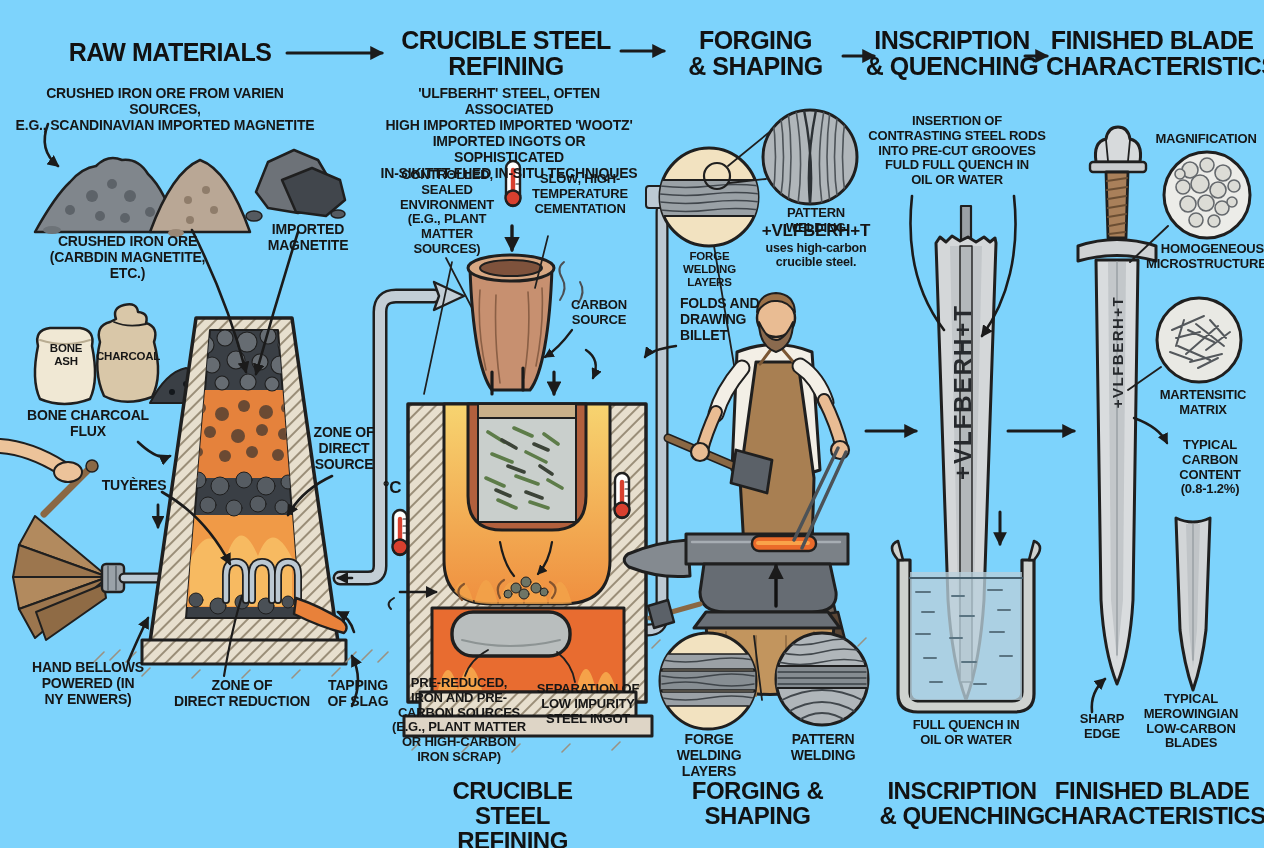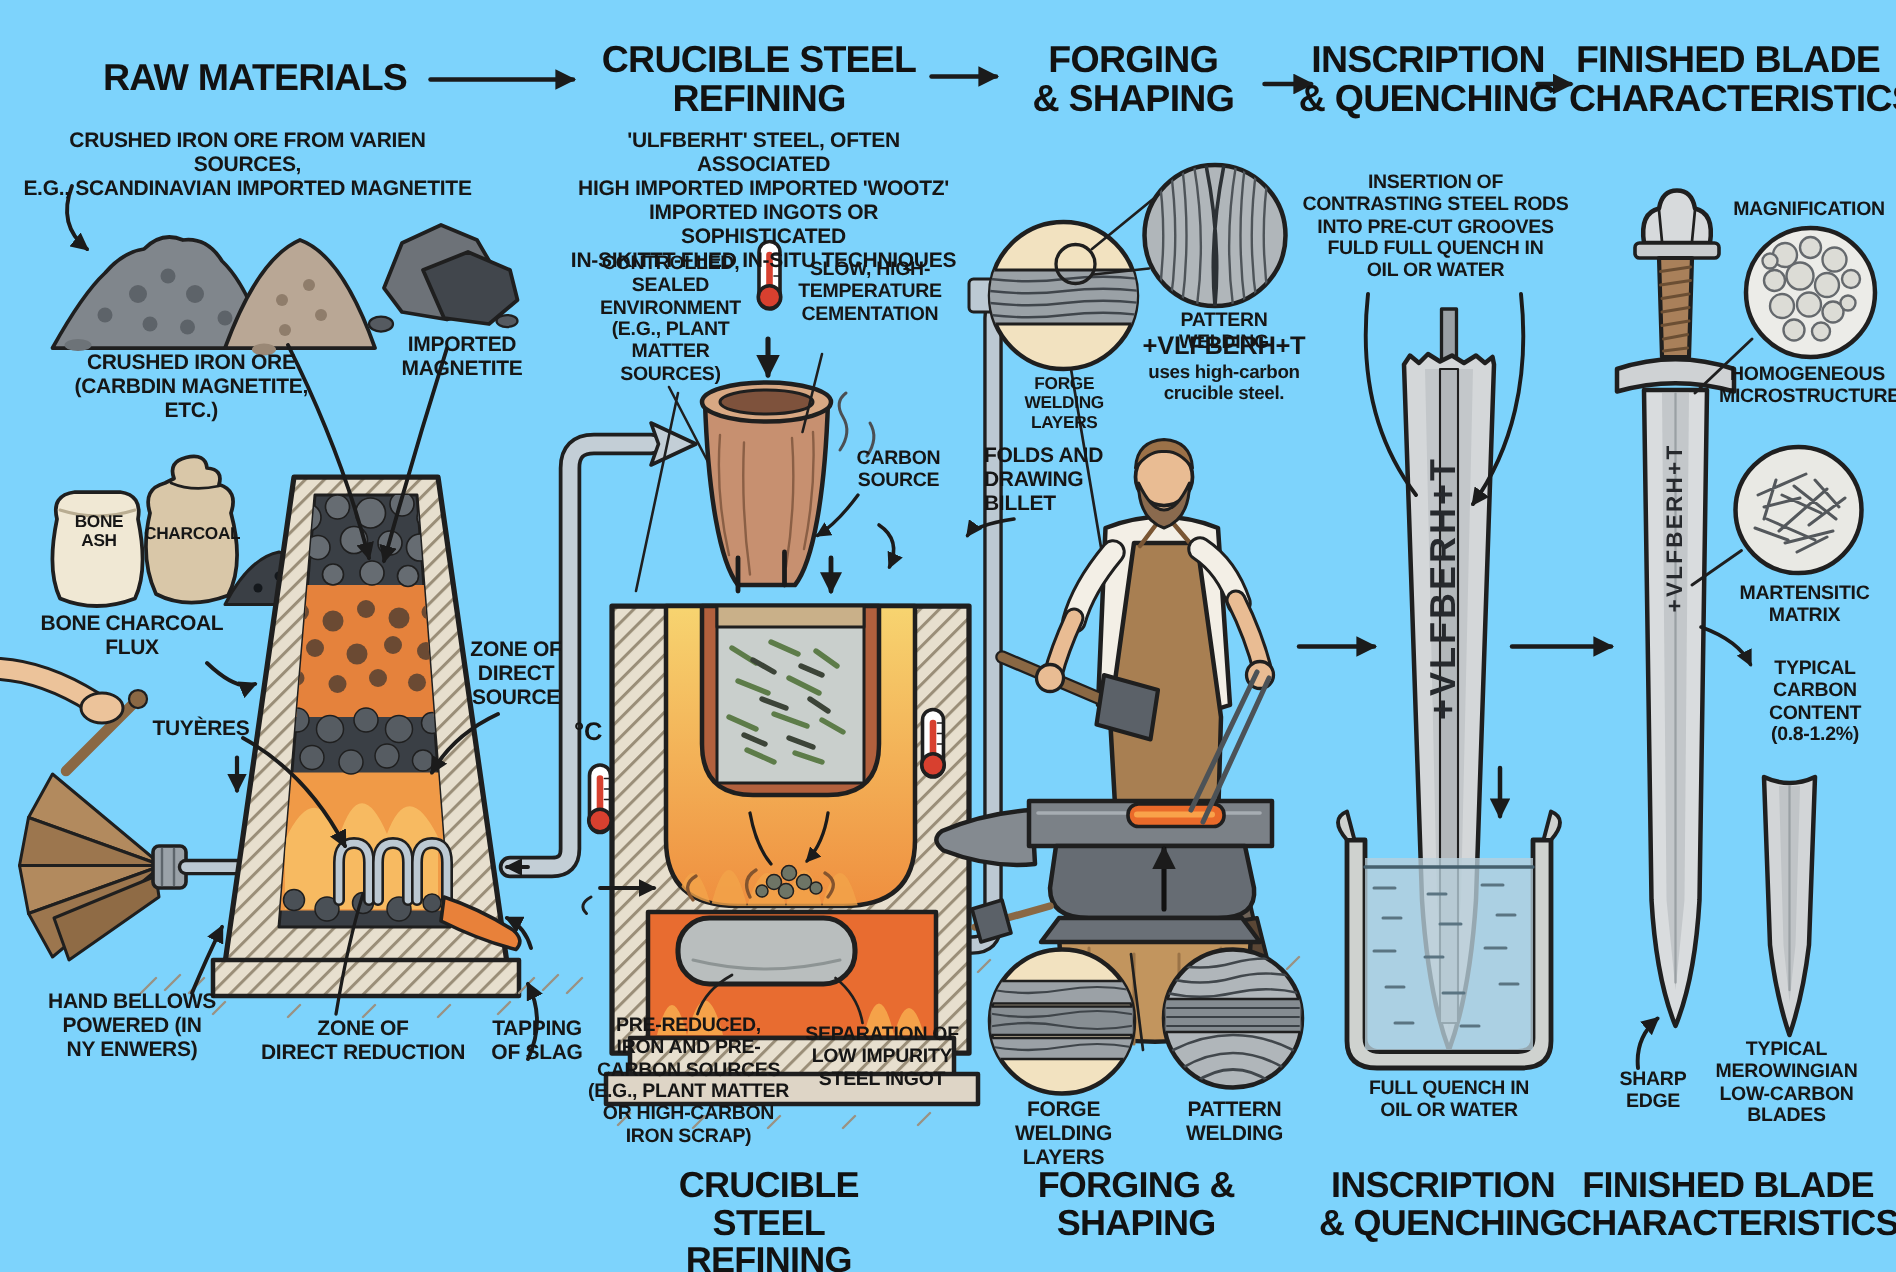--- a/index.html
+++ b/index.html
@@ -493,42 +493,42 @@
 <div class="ft" style="left:420px;top:778px;width:185px;">CRUCIBLE STEEL
 REFINING</div>
 
 <div class="lbl sm" style="left:672px;top:250px;width:75px;">FORGE
 WELDING
 LAYERS</div>
 <div class="lbl" style="left:758px;top:206px;width:116px;">PATTERN WELDING</div>
 <div class="lbl" style="left:758px;top:221px;width:116px;font-size:17px;">+VLFBERH+T</div>
 <div class="lbl" style="left:758px;top:241px;width:116px;font-size:12.5px;">uses high-carbon
 crucible steel.</div>
-<div class="lbl md left" style="left:656px;top:296px;width:84px;">FOLDS AND
+<div class="lbl md left" style="left:656px;top:296px;width:84px;padding-left:24px;">FOLDS AND
 DRAWING
 BILLET</div>
 <div class="lbl md" style="left:648px;top:732px;width:122px;">FORGE
 WELDING LAYERS</div>
 <div class="lbl md" style="left:778px;top:732px;width:90px;">PATTERN
 WELDING</div>
 <div class="ft" style="left:650px;top:778px;width:215px;">FORGING &amp; SHAPING</div>
 
 <div class="lbl" style="left:866px;top:114px;width:182px;">INSERTION OF
 CONTRASTING STEEL RODS
 INTO PRE-CUT GROOVES
 FULD FULL QUENCH IN
 OIL OR WATER</div>
 <div class="vtext" style="left:963px;top:392px;font-size:24px;letter-spacing:2px;">+VLFBERH+T</div>
 <div class="lbl" style="left:890px;top:718px;width:152px;">FULL QUENCH IN
 OIL OR WATER</div>
 <div class="ft" style="left:872px;top:778px;width:180px;">INSCRIPTION
 &amp; QUENCHING</div>
 
 <div class="lbl" style="left:1150px;top:132px;width:112px;">MAGNIFICATION</div>
-<div class="lbl" style="left:1146px;top:242px;width:118px;">HOMOGENEOUS
+<div class="lbl" style="left:1146px;top:242px;width:118px;text-align:right;">HOMOGENEOUS
 MICROSTRUCTURE</div>
 <div class="lbl" style="left:1150px;top:388px;width:106px;">MARTENSITIC
 MATRIX</div>
 <div class="lbl" style="left:1162px;top:438px;width:96px;">TYPICAL
 CARBON
 CONTENT
 (0.8-1.2%)</div>
 <div class="vtext" style="left:1117px;top:352px;font-size:15px;letter-spacing:1.5px;">+VLFBERH+T</div>
 <div class="lbl" style="left:1072px;top:712px;width:60px;">SHARP
 EDGE</div>

